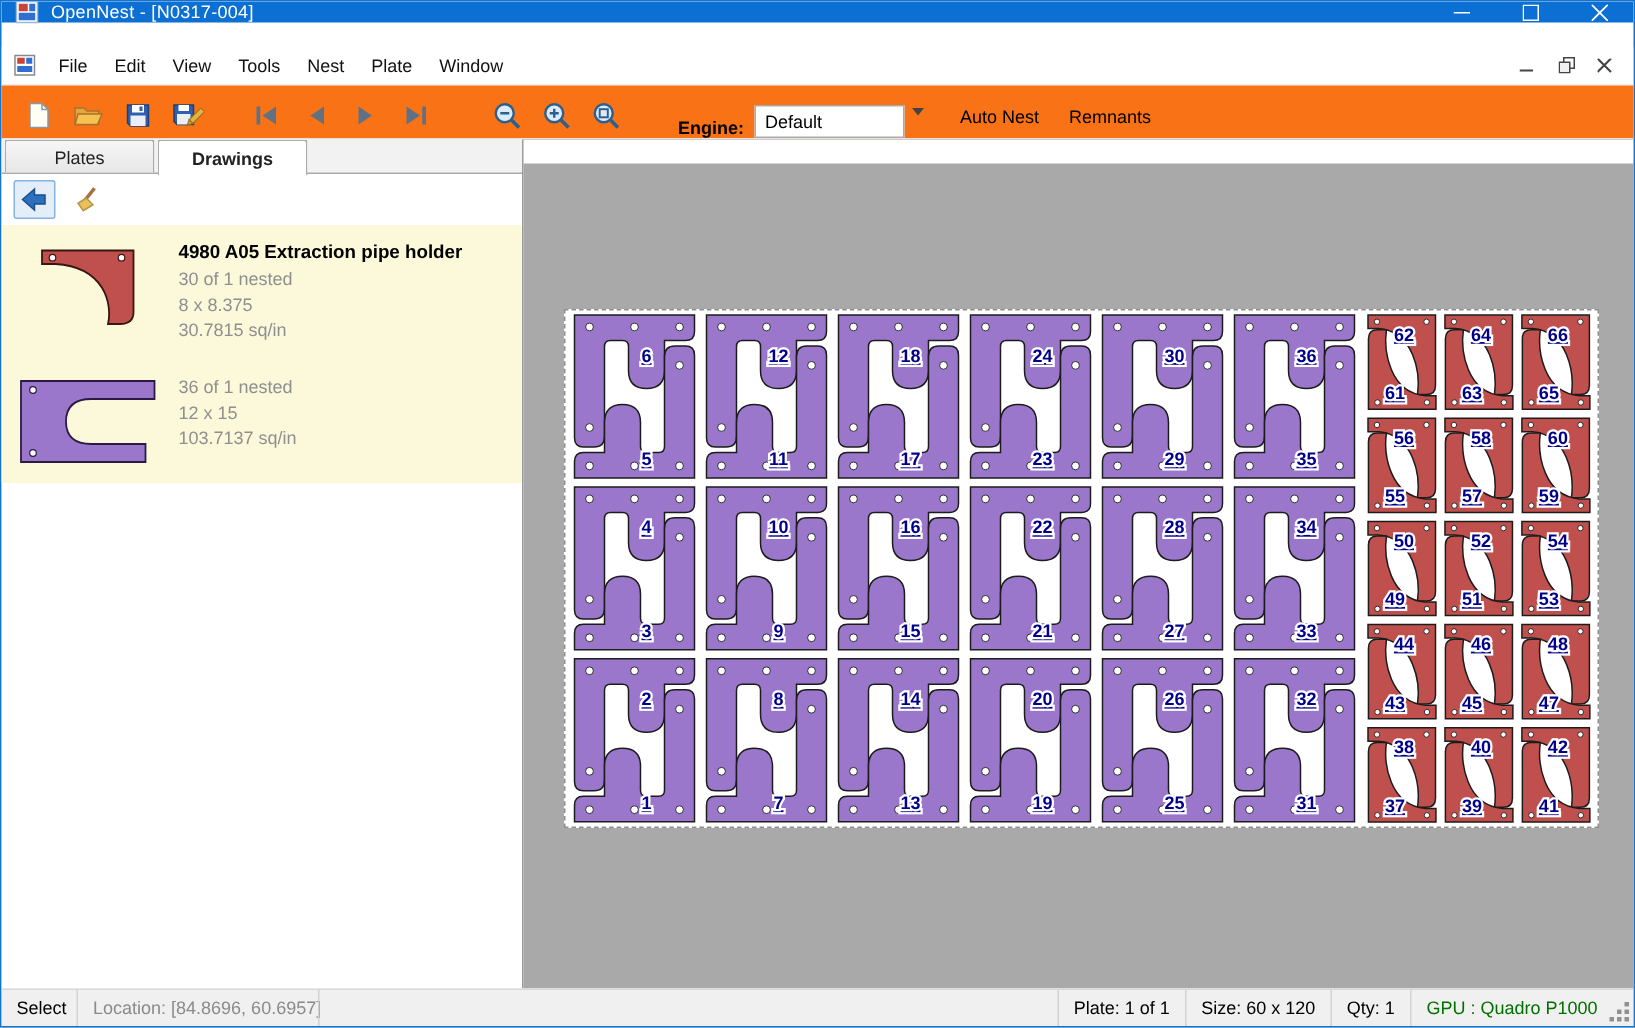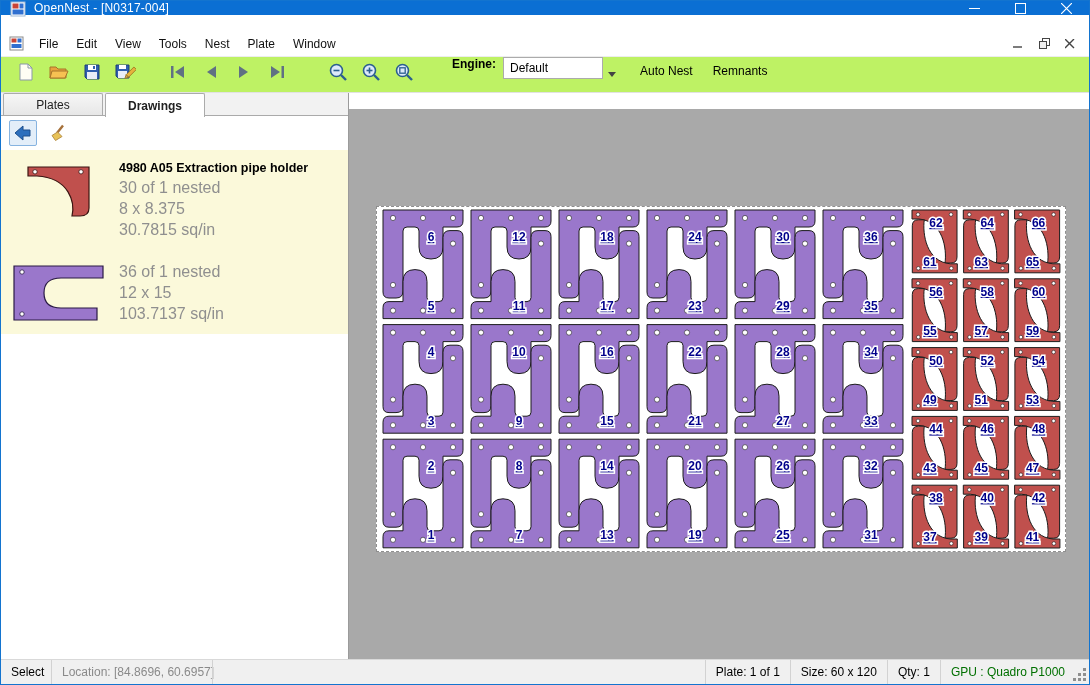--- a/index.html
+++ b/index.html
@@ -2,37 +2,37 @@
 <html><head>
 <meta charset="utf-8">
 <style>
   * { margin:0; padding:0; box-sizing:border-box; }
   html,body { width:1090px; height:685px; overflow:hidden; }
   body { font-family:"Liberation Sans", sans-serif; font-size:12px; background:#fff; position:relative;
          border:1px solid #1374cf; }
 
   
   .titlebar { position:absolute; left:0; top:0; right:0; height:14px; background:#0b6fd3; color:#fff;
-              display:flex; }
+              display:flex; align-items:center; }
   .title-icon { margin:0 8px 0 9px; display:flex; }
   .title-text { font-size:12px; letter-spacing:.2px; }
   .win-controls { margin-left:auto; display:flex; height:100%; }
   .win-btn { width:46px; height:100%; display:flex; align-items:center; justify-content:center; }
 
   
   .menubar { position:absolute; left:0; top:30px; right:0; height:26px; background:#fff;
              display:flex; align-items:center; border-bottom:1px solid #ededed; }
   .menu-doc-icon { margin:0 6px 0 8px; display:flex; }
   .menu-item { padding:0 9px; height:100%; display:flex; align-items:center; color:#111; cursor:default; }
   .mdi-controls { margin-left:auto; display:flex; gap:4px; padding-right:8px; }
   .mdi-btn { width:22px; height:18px; display:flex; align-items:center; justify-content:center; }
 
   
-  .toolbar { position:absolute; left:0; top:56px; right:0; height:36px; background:#bef264;
-             border-bottom:1px solid #e2e2e2; display:flex; align-items:flex-start; padding-left:8px; }
+  .toolbar { position:absolute; left:0; top:56px; right:0; height:36px; background:#f97316;
+             border-bottom:1px solid #e2e2e2; display:flex; align-items:flex-end; padding-left:8px; }
   .tb-btn { width:33px; height:30px; display:flex; align-items:center; justify-content:center; border-radius:2px; }
   .tb-gap { width:20px; }
   .engine-label { font-weight:bold; margin:0 7px 0 32px; }
   .combo { width:100px; height:22px; border:1px solid #ababab; background:#fff; display:flex; align-items:center; }
   .combo-text { flex:1; padding-left:6px; }
   .combo-arrow { width:17px; height:100%; display:flex; align-items:center; justify-content:center; }
   .arrow-down { width:0; height:0; border-left:4px solid transparent; border-right:4px solid transparent;
                 border-top:5px solid #444; }
   .tb-text-btn { padding:0 10px; height:28px; display:flex; align-items:center; border-radius:2px; }
 
@@ -46,21 +46,21 @@
   .tab.active { background:#fff; height:24px; margin-bottom:-1px; font-weight:bold; }
   .panel-toolbar { height:34px; display:flex; align-items:center; gap:8px; padding-left:8px; background:#fff; }
   .ptb-btn { width:28px; height:26px; display:flex; align-items:center; justify-content:center; border-radius:2px; }
   .ptb-btn.framed { border:1px solid #86b3e0; background:#e3eef9; }
 
   .items-wrap { background:#fbf9da; }
   .drawing-item { display:flex; gap:10px; padding:9px 8px 10px 8px; }
   .thumb-box { width:100px; flex:none; display:flex; align-items:flex-start; justify-content:center; padding-top:4px; }
   .item-text { flex:1; padding-top:2px; }
   .item-title { font-weight:bold; color:#000; font-size:12.5px; margin-bottom:4px; }
-  .item-meta { color:#8f8f8f; margin-top:3px; font-size:16px; }
+  .item-meta { color:#8f8f8f; margin-top:3px; font-size:12px; }
 
   
   .canvas { position:absolute; left:348px; top:92px; right:0; bottom:25px; background:#a9a9a9; overflow:hidden; }
   .canvas-topstrip { position:absolute; left:0; top:0; right:0; height:16px; background:#ffffff; }
   .plate { position:absolute; left:27px; top:113px; width:690px; height:346px; background:#ffffff;
            border:1px dashed #8f8f8f; }
   .plate svg { display:block; }
 
   
   .statusbar { position:absolute; left:0; right:0; bottom:0; height:25px; background:#f0f0f0;

